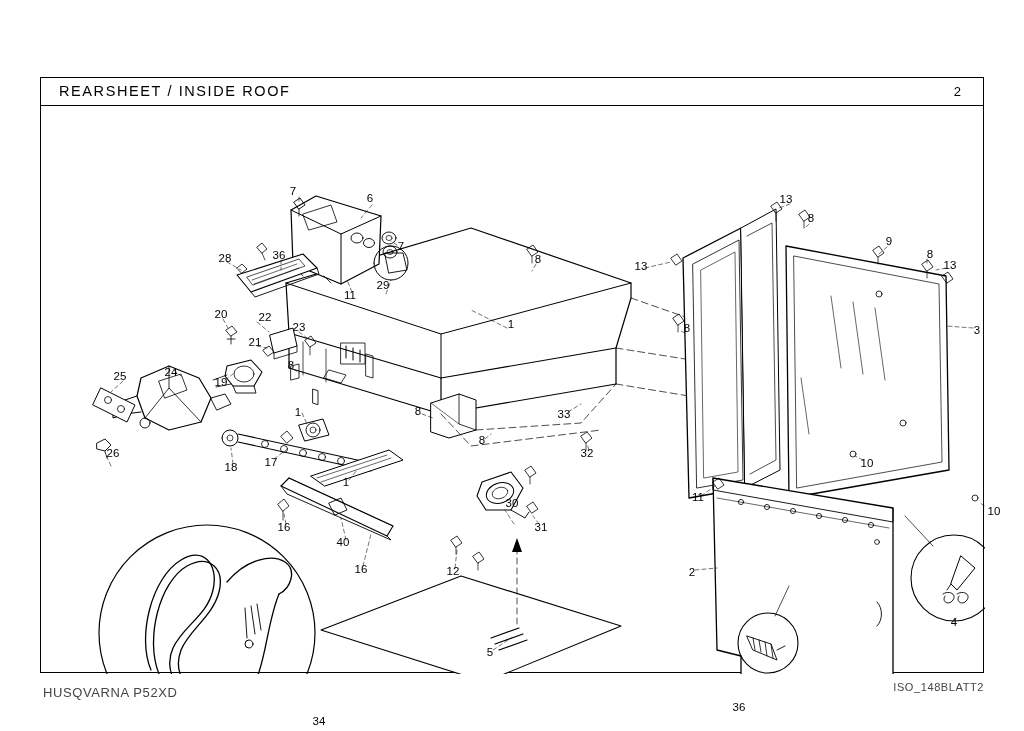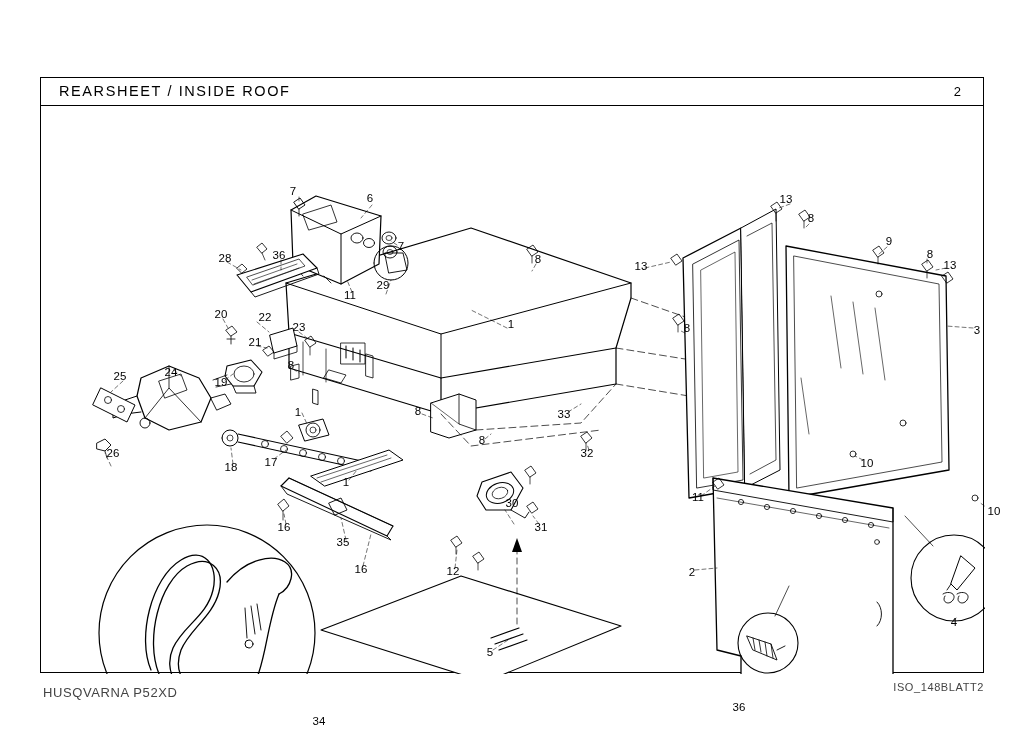--- a/index.html
+++ b/index.html
@@ -454,21 +454,21 @@
         <div class="callout" style="left:79px;top:299px">25</div>
         <div class="callout" style="left:72px;top:376px">26</div>
         <div class="callout" style="left:238px;top:178px">36</div>
         <div class="callout" style="left:184px;top:181px">28</div>
         <div class="callout" style="left:342px;top:208px">29</div>
         <div class="callout" style="left:471px;top:426px">30</div>
         <div class="callout" style="left:500px;top:450px">31</div>
         <div class="callout" style="left:546px;top:376px">32</div>
         <div class="callout" style="left:523px;top:337px">33</div>
         <div class="callout" style="left:278px;top:644px">34</div>
-        <div class="callout" style="left:302px;top:465px">35</div>
+        <div class="callout" style="left:302px;top:465px">40</div>
         <div class="callout" style="left:698px;top:630px">36</div>
       </div>
     </div>
   </div>
 
   <div class="footer-left">HUSQVARNA P52XD</div>
   <div class="footer-right">ISO_148BLATT2</div>
 
 </div>
 

